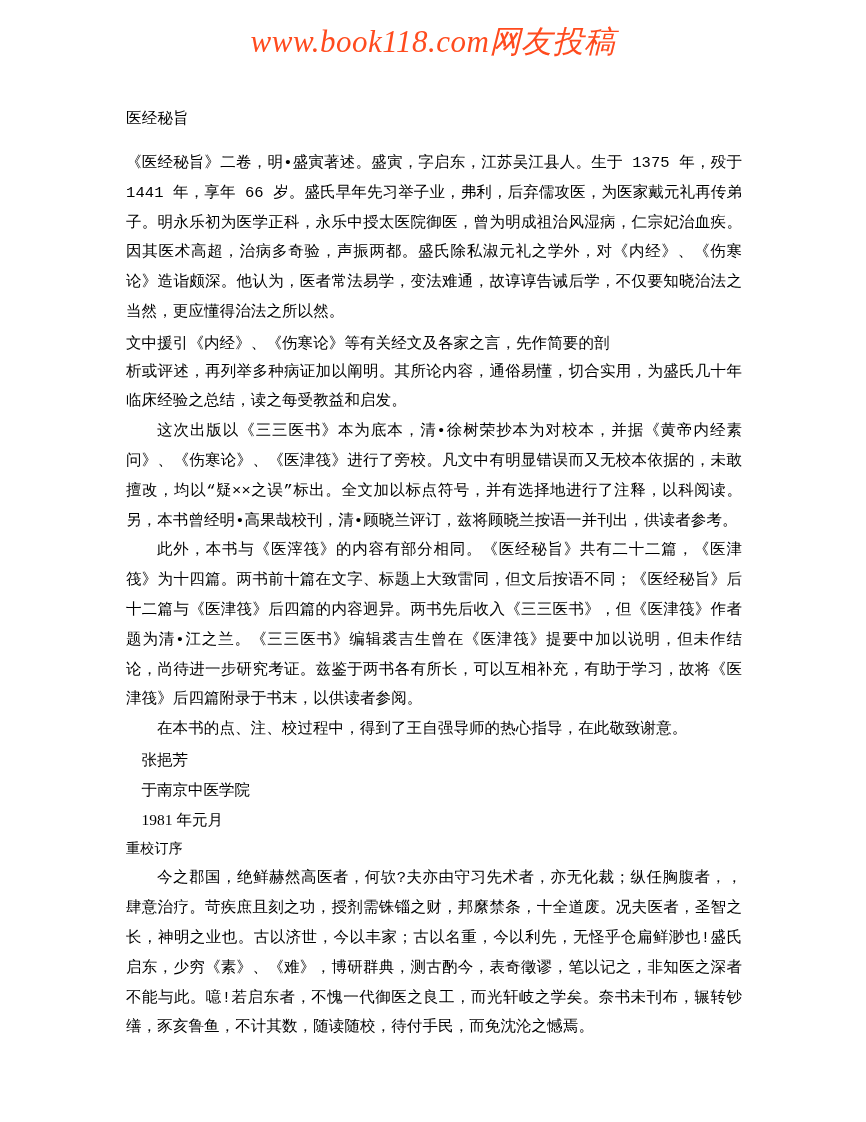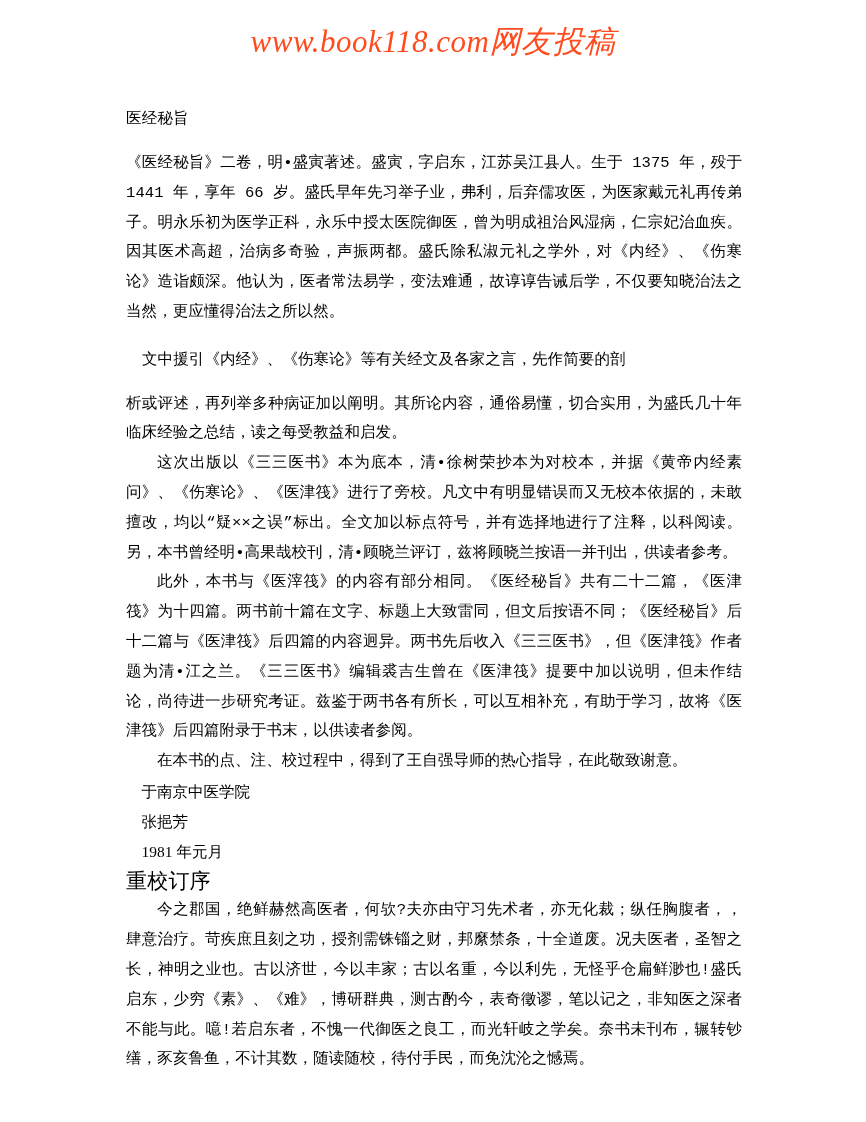--- a/index.html
+++ b/index.html
@@ -51,21 +51,21 @@
   }
 
   .doc-title {
     font-size: 15.5px;
     line-height: 30px;
     margin: 0 0 16px 0;
     letter-spacing: 0.2px;
   }
 
   .section-head {
-    font-size: 21px;
+    font-size: 14px;
     line-height: 30px;
     margin: 0;
     letter-spacing: 0.2px;
     text-indent: 0;
   }
 
   
   .para {
     font-size: 15.5px;
     line-height: 29.8px;
@@ -78,21 +78,21 @@
   }
 
   .para.indent {
     text-indent: 2em;
   }
 
   
   .linebreak-para {
     font-size: 15.5px;
     line-height: 29.8px;
-    margin: 16px;
+    margin: 0;
     letter-spacing: 0.1px;
   }
 
   .signature {
     font-size: 15.5px;
     line-height: 29.8px;
     margin: 0;
     text-indent: 1em;
   }
 </style>
@@ -113,23 +113,23 @@
     <p class="linebreak-para">文中援引《内经》、《伤寒论》等有关经文及各家之言，先作简要的剖</p>
 
     <p class="para">析或评述，再列举多种病证加以阐明。其所论内容，通俗易懂，切合实用，为盛氏几十年临床经验之总结，读之每受教益和启发。</p>
 
     <p class="para indent">这次出版以《三三医书》本为底本，清•徐树荣抄本为对校本，并据《黄帝内经素问》、《伤寒论》、《医津筏》进行了旁校。凡文中有明显错误而又无校本依据的，未敢擅改，均以“疑××之误”标出。全文加以标点符号，并有选择地进行了注释，以科阅读。另，本书曾经明•高果哉校刊，清•顾晓兰评订，兹将顾晓兰按语一并刊出，供读者参考。</p>
 
     <p class="para indent">此外，本书与《医滓筏》的内容有部分相同。《医经秘旨》共有二十二篇，《医津筏》为十四篇。两书前十篇在文字、标题上大致雷同，但文后按语不同；《医经秘旨》后十二篇与《医津筏》后四篇的内容迥异。两书先后收入《三三医书》，但《医津筏》作者题为清•江之兰。《三三医书》编辑裘吉生曾在《医津筏》提要中加以说明，但未作结论，尚待进一步研究考证。兹鉴于两书各有所长，可以互相补充，有助于学习，故将《医津筏》后四篇附录于书末，以供读者参阅。</p>
 
     <p class="para indent">在本书的点、注、校过程中，得到了王自强导师的热心指导，在此敬致谢意。</p>
 
+    <p class="signature">张挹芳</p>
+
     <p class="signature">于南京中医学院</p>
-
-    <p class="signature">张挹芳</p>
 
     <p class="signature">1981 年元月</p>
 
     <p class="section-head">重校订序</p>
 
     <p class="para indent">今之郡国，绝鲜赫然高医者，何欤?夫亦由守习先术者，亦无化裁；纵任胸腹者，，肆意治疗。苛疾庶且刻之功，授剂需铢锱之财，邦縻禁条，十全道废。况夫医者，圣智之长，神明之业也。古以济世，今以丰家；古以名重，今以利先，无怪乎仓扁鲜渺也!盛氏启东，少穷《素》、《难》，博研群典，测古酌今，表奇徵谬，笔以记之，非知医之深者不能与此。噫!若启东者，不愧一代御医之良工，而光轩岐之学矣。奈书未刊布，辗转钞缮，豕亥鲁鱼，不计其数，随读随校，待付手民，而免沈沦之憾焉。</p>
 
   </div>
 </div>
 

